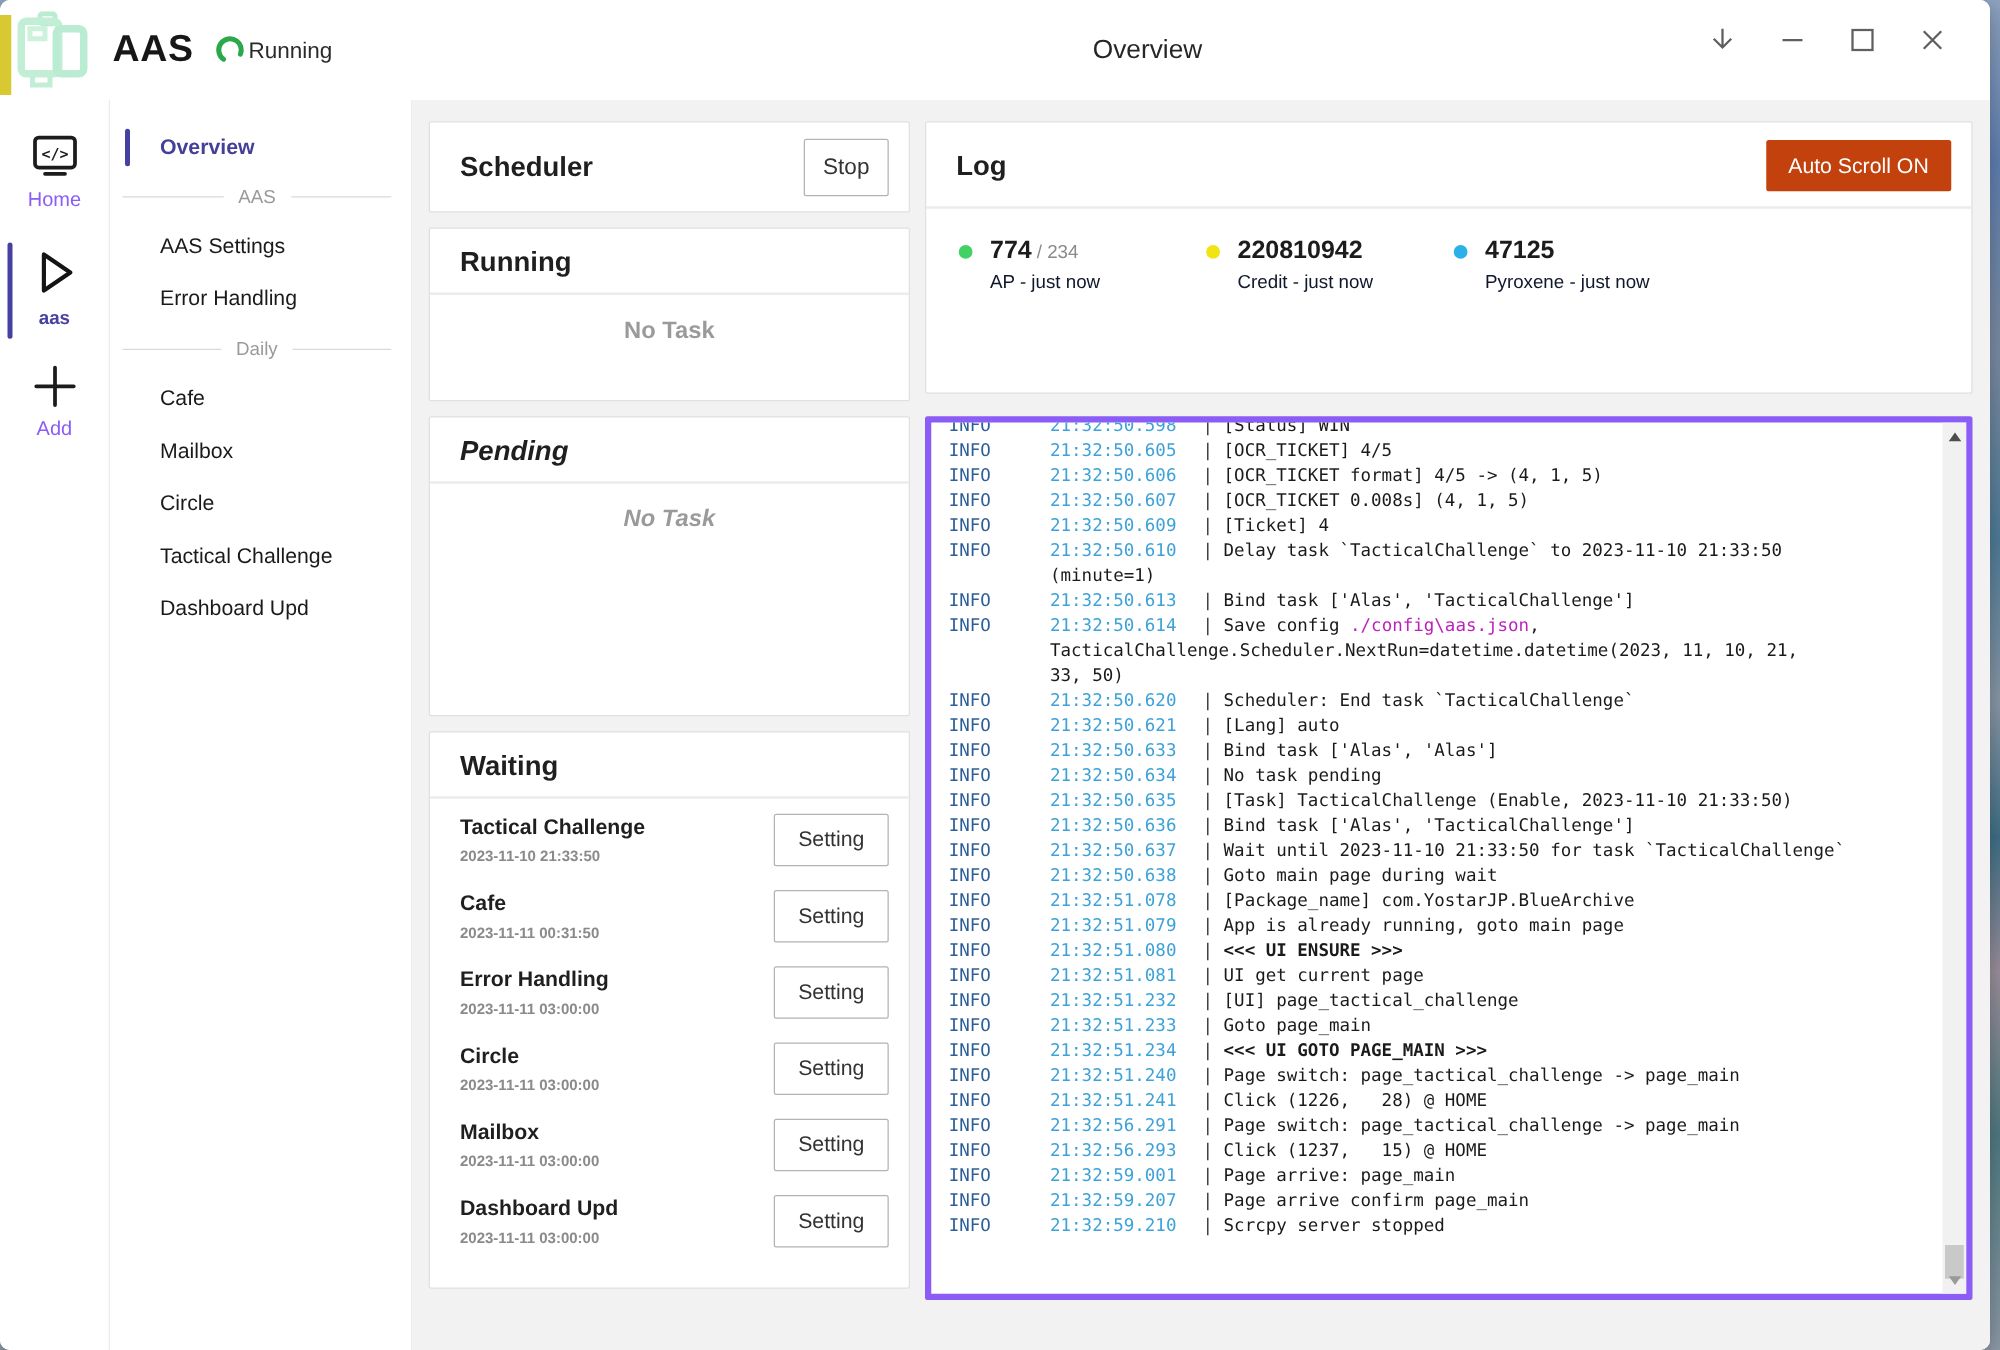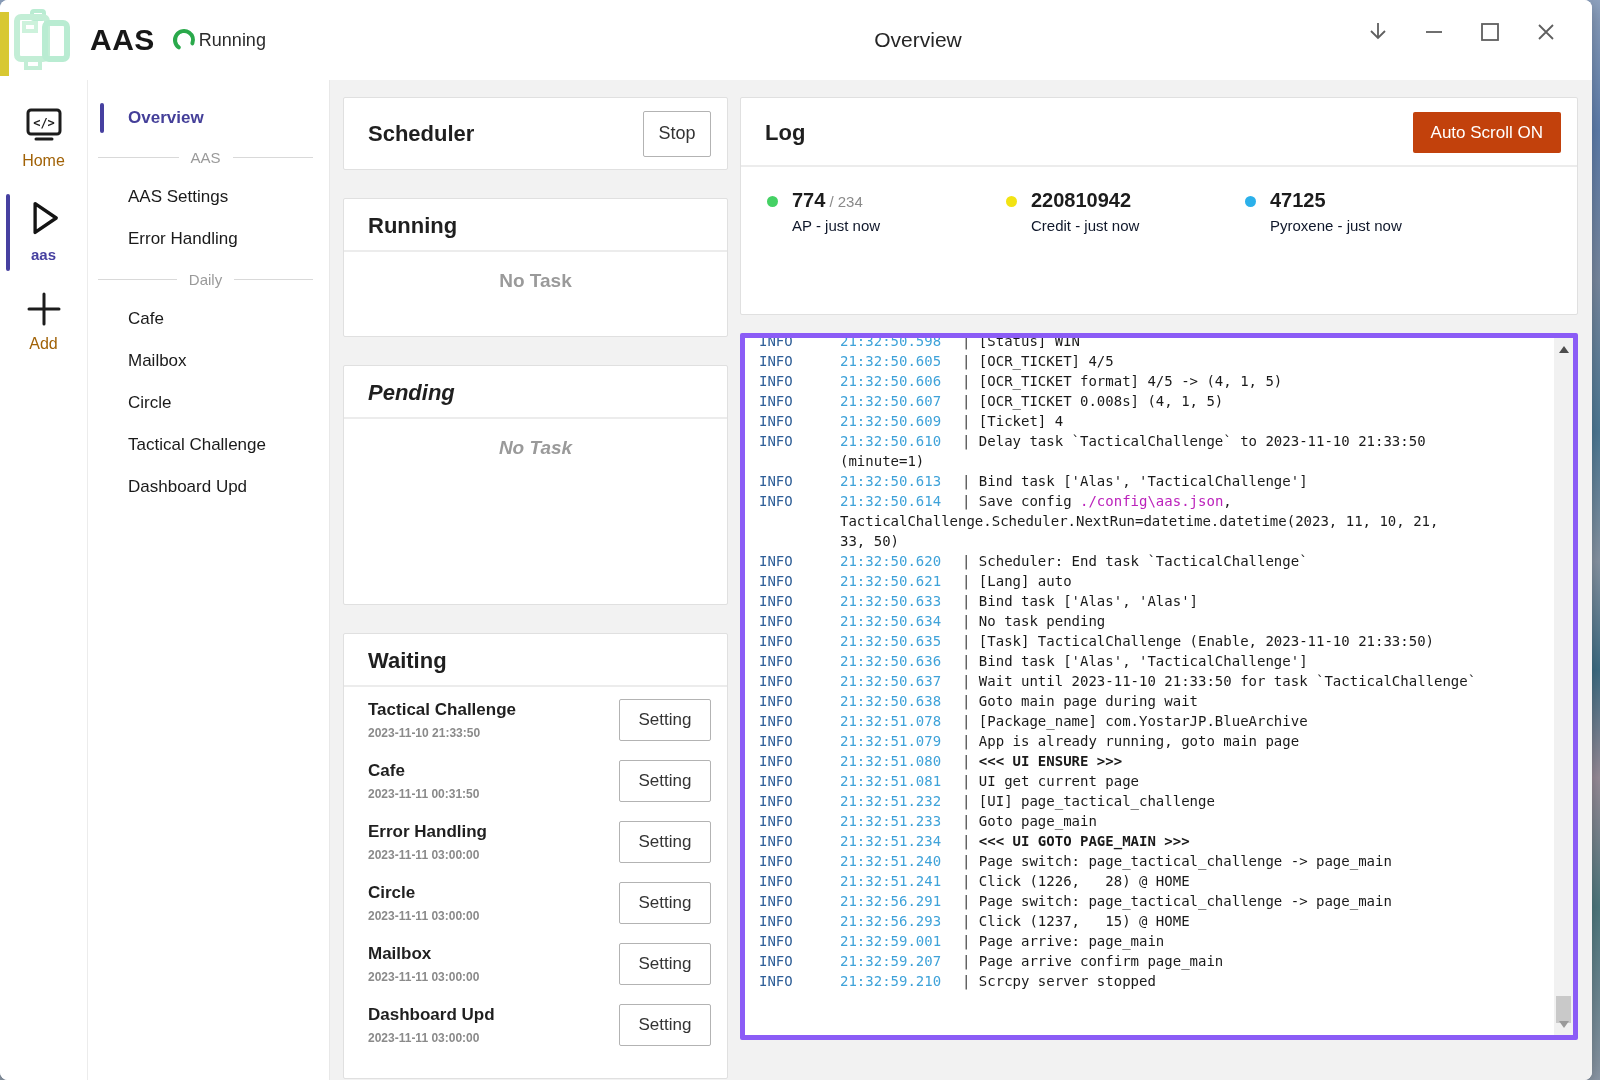--- a/index.html
+++ b/index.html
@@ -29,36 +29,36 @@
   .win-btn svg { stroke:#5f5f5f; }
 
   
   .frame { display:flex; height:1000px; }
 
   
   .rail { width:88px; background:#fff; border-right:1px solid #ececec; padding-top:20px; position:relative; flex:none; }
   .rail-item { position:relative; display:flex; flex-direction:column; align-items:center; padding:6px 0 10px; margin-bottom:12px; cursor:pointer; }
   .rail-item .bar { position:absolute; left:6px; top:2px; bottom:2px; width:4px; border-radius:2px; background:transparent; }
   .rail-item.active .bar { background:#4640a0; }
-  .rail-label { font-size:16px; color:#a16207; margin-top:8px; }
+  .rail-label { font-size:16px; color:#8b5cf6; margin-top:8px; }
   .rail-item.active .rail-label { color:#4640a0; font-weight:700; font-size:15px; }
 
   
   .sidenav { width:242px; background:#fff; border-right:1px solid #e8e8e8; padding-top:18px; flex:none; }
   .nav-item { position:relative; height:42px; display:flex; align-items:center; padding-left:40px; font-size:17px; color:#1a1a1a; cursor:pointer; }
   .nav-item .bar { position:absolute; left:12px; top:5px; bottom:5px; width:4px; border-radius:2px; background:transparent; }
   .nav-item.active { color:#443f99; font-weight:700; height:40px; }
   .nav-item.active .bar { background:#4640a0; }
   .nav-group { height:38px; display:flex; align-items:center; padding:0 16px 0 10px; color:#9a9a9a; font-size:15px; }
   .nav-group .line { flex:1; height:1px; background:#d9d9d9; }
   .nav-group .glabel { margin:0 12px; white-space:nowrap; }
 
   
   .main { flex:1; background:#f2f2f2; padding:17px 14px 0 13px; display:flex; gap:12px; }
-  .col-tasks { width:385px; flex:none; display:flex; flex-direction:column; gap:28px; }
+  .col-tasks { width:385px; flex:none; display:flex; flex-direction:column; gap:12px; }
   .col-log { flex:1; display:flex; flex-direction:column; gap:18px; }
 
   .card { background:#fff; border:1px solid #e0e0e0; border-radius:2px; }
 
   .card-title { font-size:22px; font-weight:700; color:#1f1f1f; }
   .hdr-divider { height:2px; background:#ececec; }
 
   
   .scheduler { height:73px; display:flex; align-items:center; padding:0 16px 0 24px; }
   .scheduler .card-title { flex:1; }
@@ -84,21 +84,21 @@
   .btn-setting { width:92px; height:42px; }
 
   
   .log-card { height:218px; }
   .log-hd { display:flex; align-items:center; padding:14px 16px 12px 24px; }
   .log-hd .card-title { flex:1; }
   .btn-autoscroll {
     background:#c2410c; color:#fff; border:none; border-radius:2px;
     font-size:17px; font-family:inherit; padding:0 18px; height:41px; cursor:pointer;
   }
-  .stats { display:flex; padding:22px 26px 0;gap:41px; }
+  .stats { display:flex; padding:22px 26px 0; }
   .stat { width:198px; display:flex; }
   .stat-dot { width:11px; height:11px; border-radius:50%; margin:7px 14px 0 0; flex:none; }
   .stat-value { font-size:20px; font-weight:700; color:#1c1c1c; }
   .stat-suffix { font-size:15px; font-weight:400; color:#8a8a8a; margin-left:4px; }
   .stat-label { font-size:15px; color:#0f172a; margin-top:5px; }
 
   
   .log-view { position:relative; flex:none; height:707px; background:#fff; border:5px solid #8b5cf6; border-radius:2px; overflow:hidden; }
   .log-scroll { position:absolute; left:0; top:0; right:19px; bottom:0; overflow:hidden; }
   .log-content { margin-top:-7px; padding:0 4px 0 14px; font-family:"DejaVu Sans Mono", monospace; font-size:14px; line-height:20px; color:#1a1a1a; }

